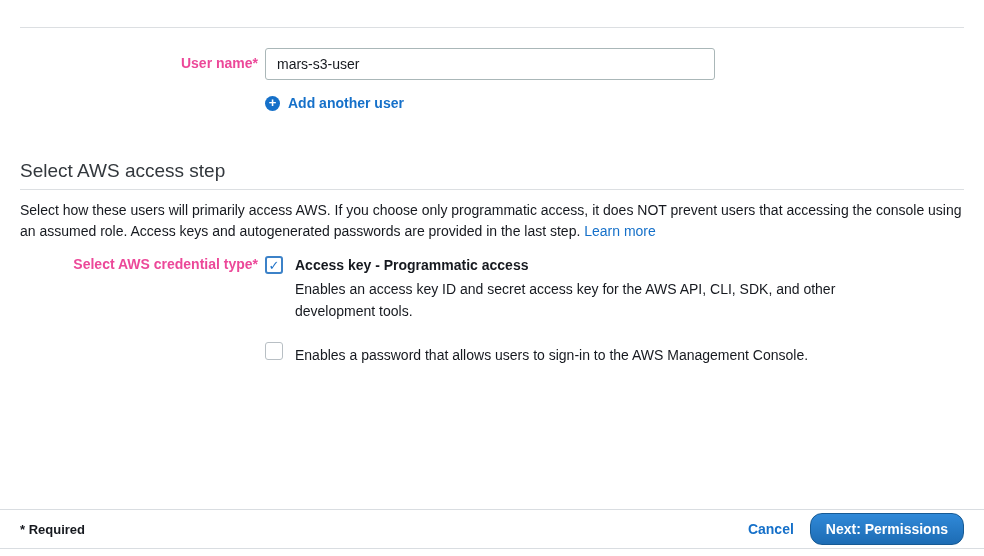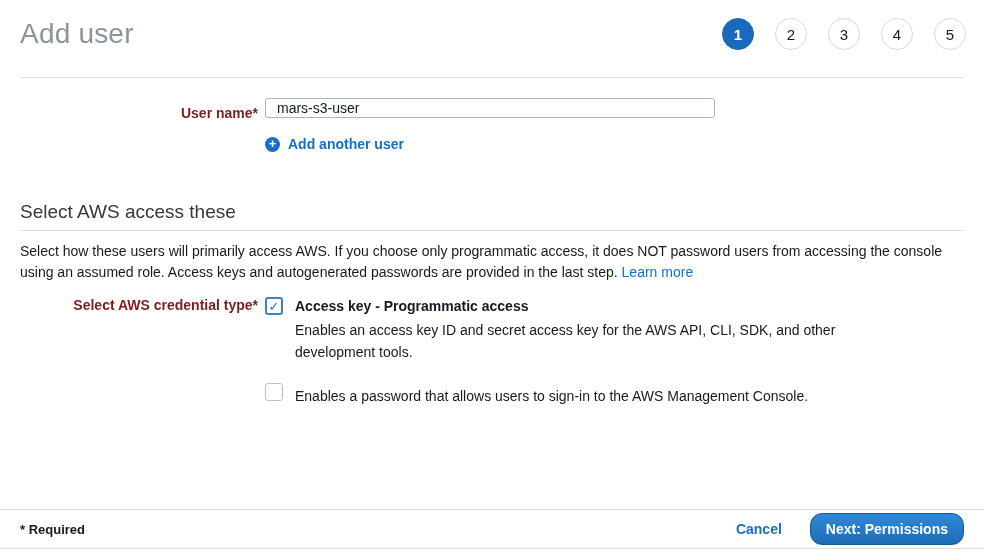--- a/index.html
+++ b/index.html
@@ -73,26 +73,26 @@
   a.link.bold { font-weight: 700; }
 
   
   .form-row { display: flex; margin-top: 20px; align-items: flex-start; }
   .form-label {
     width: 238px;
     margin-right: 7px;
     text-align: right;
     font-weight: 700;
     padding-top: 7px;
-    color: #7f1d1d;
+    color: #ec4899;
   }
   .form-label.top { padding-top: 1px; }
   .username-input {
     width: 450px;
-    height: 20px;
+    height: 32px;
     border: 1px solid #aab7b8;
     border-radius: 3px;
     padding: 0 11px;
     font-size: 14px;
     font-family: "Liberation Sans", "DejaVu Sans", sans-serif;
     color: #16191f;
     outline: none;
   }
   .add-user-row {
     margin-top: 15px;
@@ -152,67 +152,57 @@
     height: 40px;
     border-top: 1px solid #d9dde1;
     border-bottom: 1px solid #d9dde1;
     display: flex;
     align-items: center;
     padding: 0 20px;
     background: #fff;
   }
   .required-note { font-weight: 700; font-size: 13px; color: #16191f; }
   .footer-spacer { flex: 1; }
-  .cancel-link { margin-right: 28px; font-size: 14px; }
+  .cancel-link { margin-right: 16px; font-size: 14px; }
   .primary-button {
     background: linear-gradient(#3089d8, #1d6cb4);
     border: 1px solid #175a94;
     border-radius: 12px;
     color: #fff;
     font-weight: 700;
     font-size: 14px;
     font-family: "Liberation Sans", "DejaVu Sans", sans-serif;
     padding: 7px 15px;
     cursor: pointer;
   }
 </style>
 </head>
 <body>
 
 <div class="page">
 
-  <div class="header">
-    <h1 class="page-title">Add user</h1>
-    <div class="steps">
-      <div class="step active">1</div>
-      <div class="step">2</div>
-      <div class="step">3</div>
-      <div class="step">4</div>
-      <div class="step">5</div>
-    </div>
-  </div>
 
   <div class="section" style="margin-top: 27px;">
     <hr class="section-rule">
 
     <div class="form-row">
       <label class="form-label">User name*</label>
       <input class="username-input" type="text" value="mars-s3-user" style="">
     </div>
 
     <div class="add-user-row">
       <span class="plus-icon">+</span>
       <a class="link bold">Add another user</a>
     </div>
   </div>
 
   <div class="section" style="margin-top: 49px;">
-    <h2 class="section-heading">Select AWS access these</h2>
+    <h2 class="section-heading">Select AWS access step</h2>
     <hr class="section-rule">
-    <p class="section-intro"><span>Select how these users will primarily access AWS. If you choose only programmatic access, it does NOT password users from accessing the console using an assumed role. Access keys and autogenerated passwords are provided in the last step. </span><a class="link">Learn more</a></p>
+    <p class="section-intro"><span>Select how these users will primarily access AWS. If you choose only programmatic access, it does NOT prevent users that accessing the console using an assumed role. Access keys and autogenerated passwords are provided in the last step. </span><a class="link">Learn more</a></p>
 
     <div class="form-row" style="margin-top: 13px;">
       <label class="form-label top">Select AWS credential type*</label>
       <div class="options">
 
         <div class="option">
           <span class="checkbox checked">✓</span>
           <div>
             <div class="option-title">Access key - Programmatic access</div>
             <div class="option-desc"><span>Enables an </span><b>access key ID</b><span> and </span><b>secret access key</b><span> for the AWS API, CLI, SDK, and other development tools.</span></div>

